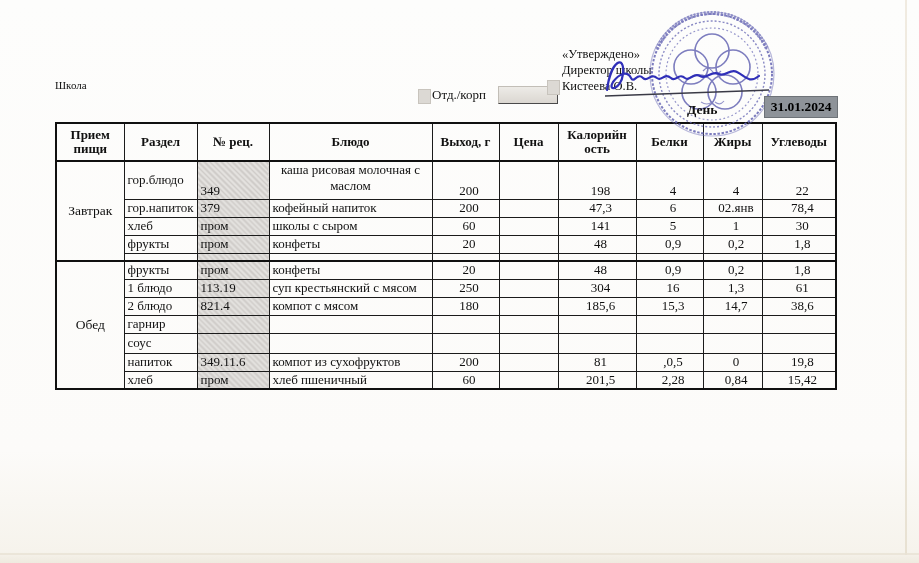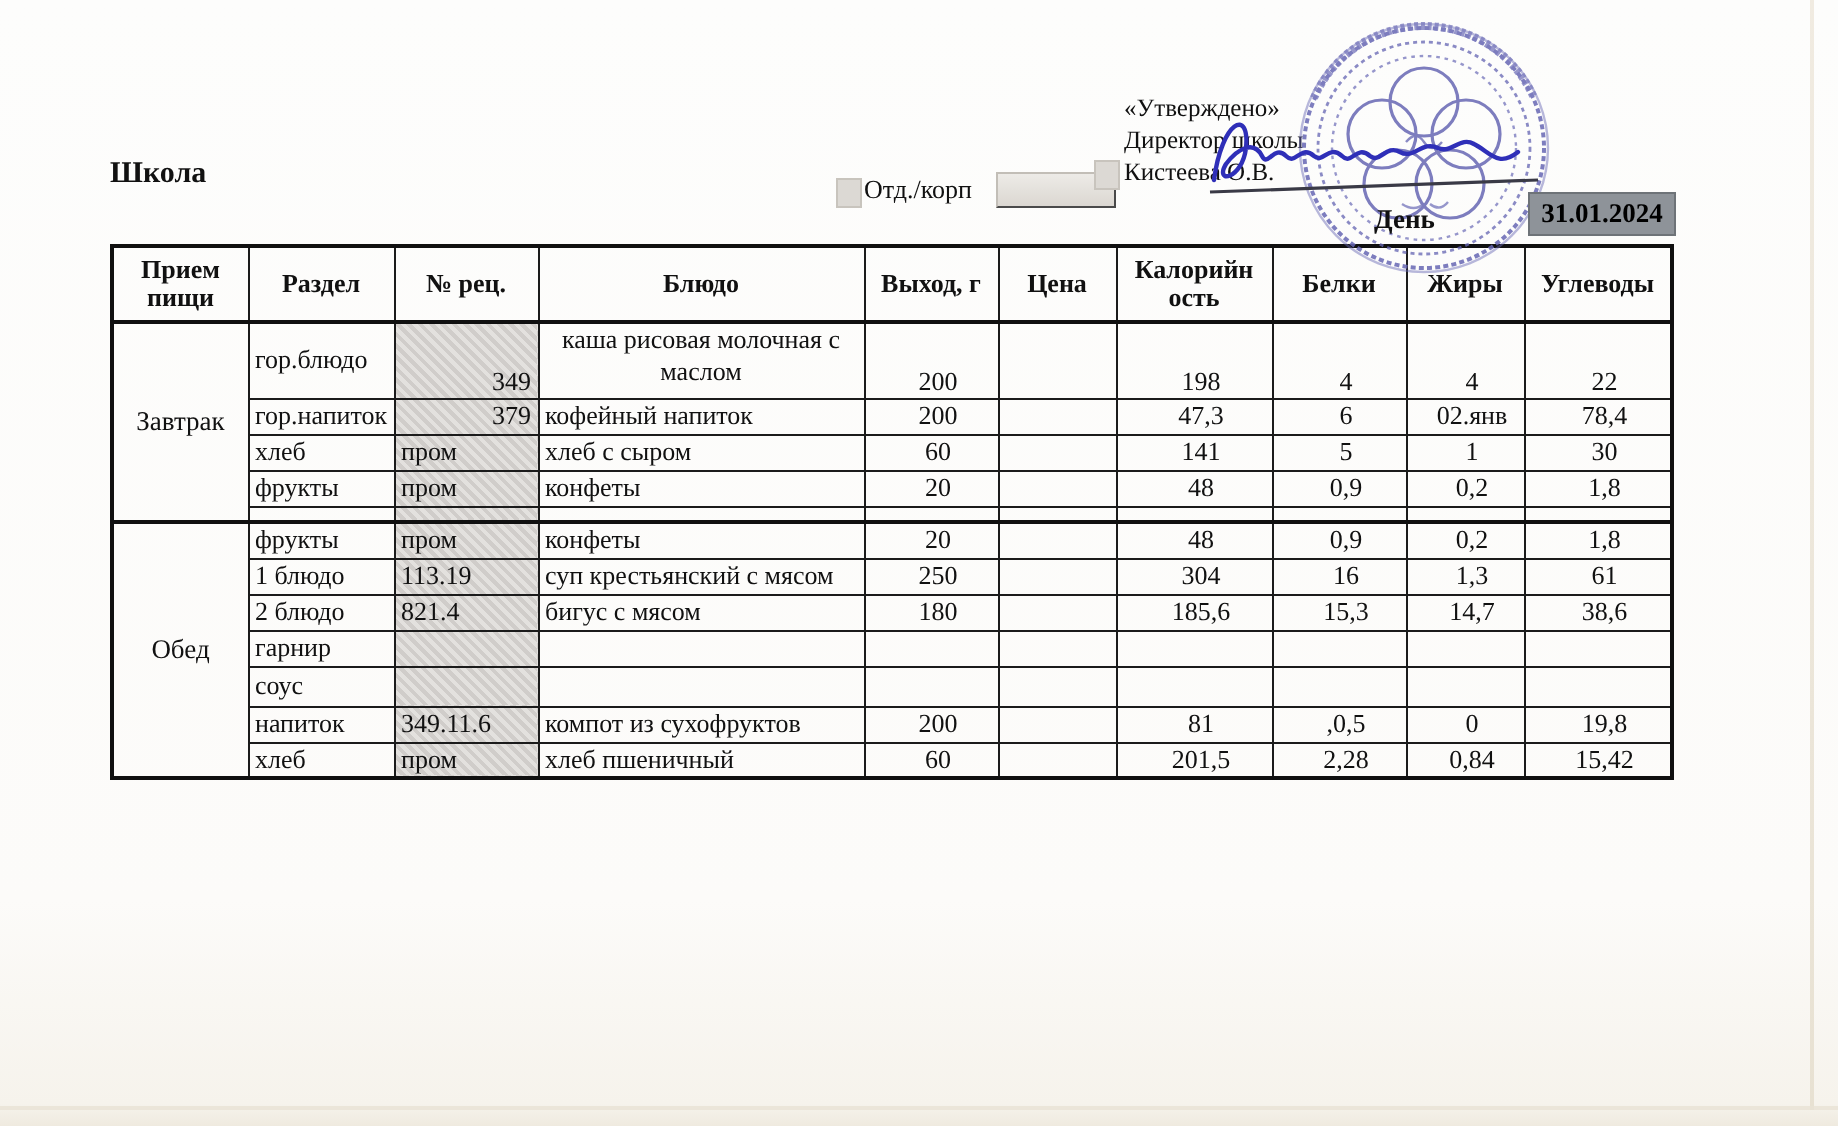--- a/index.html
+++ b/index.html
@@ -16,21 +16,21 @@
   .scan-edge-right {
     position:absolute; top:0; bottom:8px; right:12px; width:2px;
     background:linear-gradient(180deg,#efe9de,#e6dfcf); opacity:.9;
   }
   .scan-edge-bottom {
     position:absolute; left:0; right:0; bottom:8px; height:2px;
     background:#e8e2d5; opacity:.8;
   }
 
   
-  .school-label { position:absolute; left:55px; top:79px; font-size:15px;font-weight:bold; }
+  .school-label { position:absolute; left:55px; top:79px; font-size:11px; }
   .school-field {
     position:absolute; left:124px; top:75px; width:306px; height:21px;
     line-height:22px; padding-left:5px; font-size:13.5px; white-space:nowrap; overflow:hidden;
     background:linear-gradient(180deg,#f2f0ec 0%,#e7e4df 70%,#ddd9d3 100%);
     border-left:2px solid #2a2a2a; border-bottom:2.5px solid #2a2a2a;
     border-right:1.5px solid #3a3a3a; border-top:1px solid #b9b5ae;
   }
   .dept-label { position:absolute; left:432px; top:87px; font-size:13px; }
   .mini-box { position:absolute; width:11px; height:13px; background:#dcd9d4; border:1px solid #c8c4bd; }
   .mini-box.b1 { left:418px; top:89px; }
@@ -67,21 +67,21 @@
     padding:1px 2px; line-height:1.1; overflow:hidden;
   }
   tr.header-row th { border-bottom:2px solid #101010; }
   td { padding:0 3px; line-height:16px; overflow:hidden; white-space:nowrap; vertical-align:middle; }
   td.meal-cell { text-align:center; font-size:13.5px; }
   td.shade {
     background-color:#d8d5d1;
     background-image:repeating-linear-gradient(45deg, rgba(255,255,255,.28) 0 2px, rgba(0,0,0,.035) 2px 4px);
   }
   td.num { text-align:center;padding-left:10px; }
-  td.ra { text-align:right; }
+  td.ra { }
   td.vb { vertical-align:bottom; }
   td.wrap { white-space:normal; line-height:16px; vertical-align:top;text-align:center; }
   tr.section-start td { border-top:2.5px solid #101010; }
   tr.short td { padding:0 3px; line-height:7px; }
 </style>
 </head>
 <body>
 
 <div class="page">
 
@@ -168,21 +168,21 @@
       <td class="num">200</td>
       <td class="num"></td>
       <td class="num">47,3</td>
       <td class="num">6</td>
       <td class="num">02.янв</td>
       <td class="num">78,4</td>
     </tr>
     <tr style="height:18px">
       <td>хлеб</td>
       <td class="shade">пром</td>
-      <td>хлеб с сыром</td>
+      <td>школы с сыром</td>
       <td class="num">60</td>
       <td class="num"></td>
       <td class="num">141</td>
       <td class="num">5</td>
       <td class="num">1</td>
       <td class="num">30</td>
     </tr>
     <tr style="height:18px">
       <td>фрукты</td>
       <td class="shade">пром</td>
@@ -225,21 +225,21 @@
       <td class="num">250</td>
       <td class="num"></td>
       <td class="num">304</td>
       <td class="num">16</td>
       <td class="num">1,3</td>
       <td class="num">61</td>
     </tr>
     <tr style="height:18px">
       <td>2 блюдо</td>
       <td class="shade">821.4</td>
-      <td>бигус с мясом</td>
+      <td>компот с мясом</td>
       <td class="num">180</td>
       <td class="num"></td>
       <td class="num">185,6</td>
       <td class="num">15,3</td>
       <td class="num">14,7</td>
       <td class="num">38,6</td>
     </tr>
     <tr style="height:18px">
       <td>гарнир</td>
       <td class="shade"></td>

